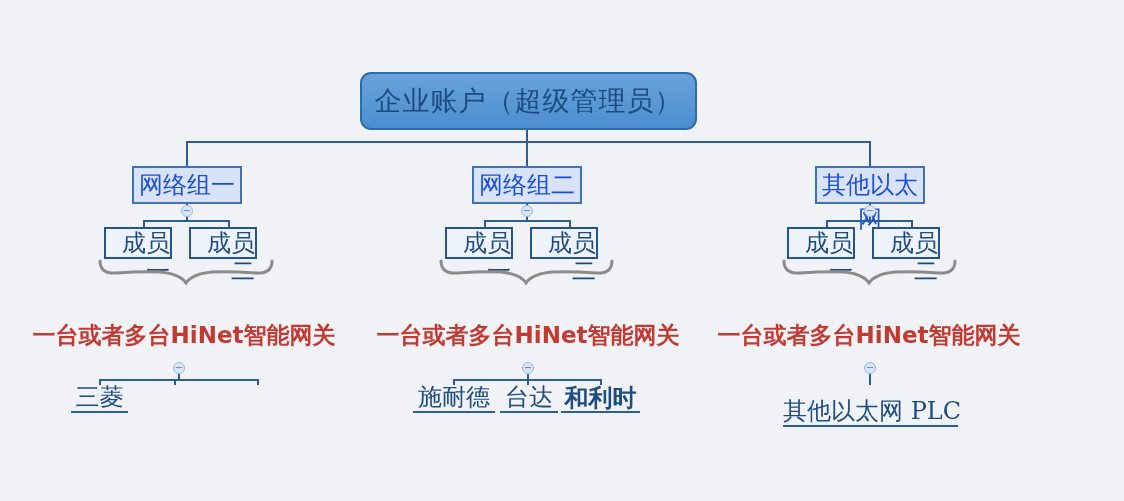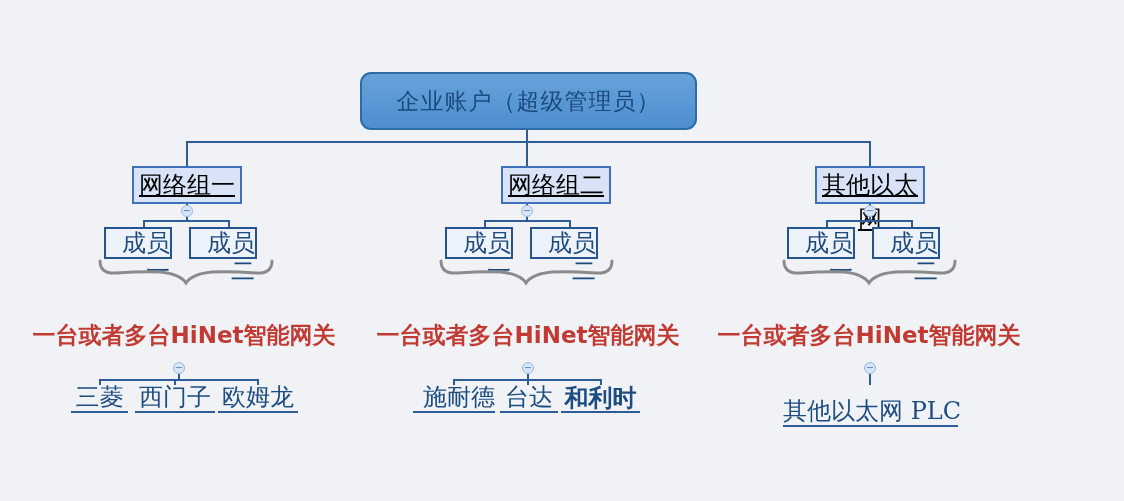--- a/index.html
+++ b/index.html
@@ -9,26 +9,26 @@
   }
   html,body{margin:0;padding:0;}
   body{background:var(--bg);font-family:"DejaVu Serif","Liberation Serif",serif;}
   #canvas{position:relative;width:1124px;height:501px;background:var(--bg);overflow:hidden;}
   .vline{position:absolute;width:2px;background:var(--line);}
   .hline{position:absolute;height:2px;background:var(--line);}
   .node-root{
     position:absolute;left:360px;top:72px;width:337px;height:58px;box-sizing:border-box;
     background:linear-gradient(180deg,var(--root_fill_top),var(--root_fill_bottom));
     border:2px solid var(--root_border);border-radius:11px;
-    color:#1b4a7e;font-size:23px;line-height:54px;text-align:center;letter-spacing:1px;
+    color:#1b4a7e;font-size:27px;line-height:54px;text-align:center;letter-spacing:1px;
   }
   .node-group{
     position:absolute;top:166px;width:110px;height:38px;box-sizing:border-box;
     background:var(--group_fill);border:2px solid var(--group_border);
-    color:#000000;font-size:24px;line-height:34px;text-align:center;text-decoration:underline;
+    color:#1d4ed8;font-size:24px;line-height:34px;text-align:center;
   }
   .node-member{
     position:absolute;top:227px;width:68px;height:32px;box-sizing:border-box;
     background:var(--member_fill);border:2px solid var(--member_border);
     color:#1d4a7d;font-size:24px;line-height:28px;text-align:right;
   }
   .collapse{
     position:absolute;width:12px;height:12px;box-sizing:border-box;border-radius:50%;
     background:var(--collapse_fill);border:1px solid var(--collapse_border);
     color:#4a7ab5;font-size:10px;line-height:9px;text-align:center;
@@ -67,39 +67,37 @@
   <div class="node-member" style="left:104px;">成员一</div>
   <div class="node-member" style="left:189px;">成员二</div>
   <div class="note" style="left:24px;">一台或者多台HiNet智能网关</div>
   <div class="collapse" style="left:173px;top:362px;">−</div>
   <div class="vline" style="left:178px;top:374px;height:6px;"></div>
   <div class="hline" style="left:100px;top:379px;width:159px;"></div>
   <div class="vline" style="left:99px;top:379px;height:6px;"></div>
   <div class="vline" style="left:174px;top:379px;height:6px;"></div>
   <div class="vline" style="left:257px;top:379px;height:6px;"></div>
   <div class="plc" style="left:71px;width:57px;">三菱</div>
-  <div class="plc" style="left:135px;width:80px;">西门子</div>
-  <div class="plc" style="left:218px;width:80px;">欧姆龙</div>
 
-  <div class="node-group" style="left:472px;margin-left:29px;">网络组二</div>
+  <div class="node-group" style="left:472px;">网络组二</div>
   <div class="vline" style="left:526px;top:204px;height:18px;"></div>
   <div class="collapse" style="left:521px;top:205px;">−</div>
   <div class="hline" style="left:485px;top:220px;width:86px;"></div>
   <div class="vline" style="left:484px;top:220px;height:7px;"></div>
   <div class="vline" style="left:569px;top:220px;height:7px;"></div>
   <div class="node-member" style="left:445px;">成员一</div>
   <div class="node-member" style="left:530px;">成员二</div>
   <div class="note" style="left:368px;">一台或者多台HiNet智能网关</div>
   <div class="collapse" style="left:522px;top:362px;">−</div>
   <div class="vline" style="left:527px;top:374px;height:6px;"></div>
   <div class="hline" style="left:454px;top:379px;width:148px;"></div>
   <div class="vline" style="left:453px;top:379px;height:6px;"></div>
   <div class="vline" style="left:527px;top:379px;height:6px;"></div>
   <div class="vline" style="left:600px;top:379px;height:6px;"></div>
-  <div class="plc" style="left:413px;width:82px;text-align:right;">施耐德</div>
+  <div class="plc" style="left:413px;width:82px;">施耐德</div>
   <div class="plc" style="left:500px;width:58px;">台达</div>
   <div class="plc" style="left:561px;width:79px;font-weight:bold;">和利时</div>
 
   <div class="node-group" style="left:815px;">其他以太网</div>
   <div class="vline" style="left:869px;top:204px;height:18px;"></div>
   <div class="collapse" style="left:864px;top:205px;">−</div>
   <div class="hline" style="left:827px;top:220px;width:86px;"></div>
   <div class="vline" style="left:826px;top:220px;height:7px;"></div>
   <div class="vline" style="left:911px;top:220px;height:7px;"></div>
   <div class="node-member" style="left:787px;">成员一</div>

